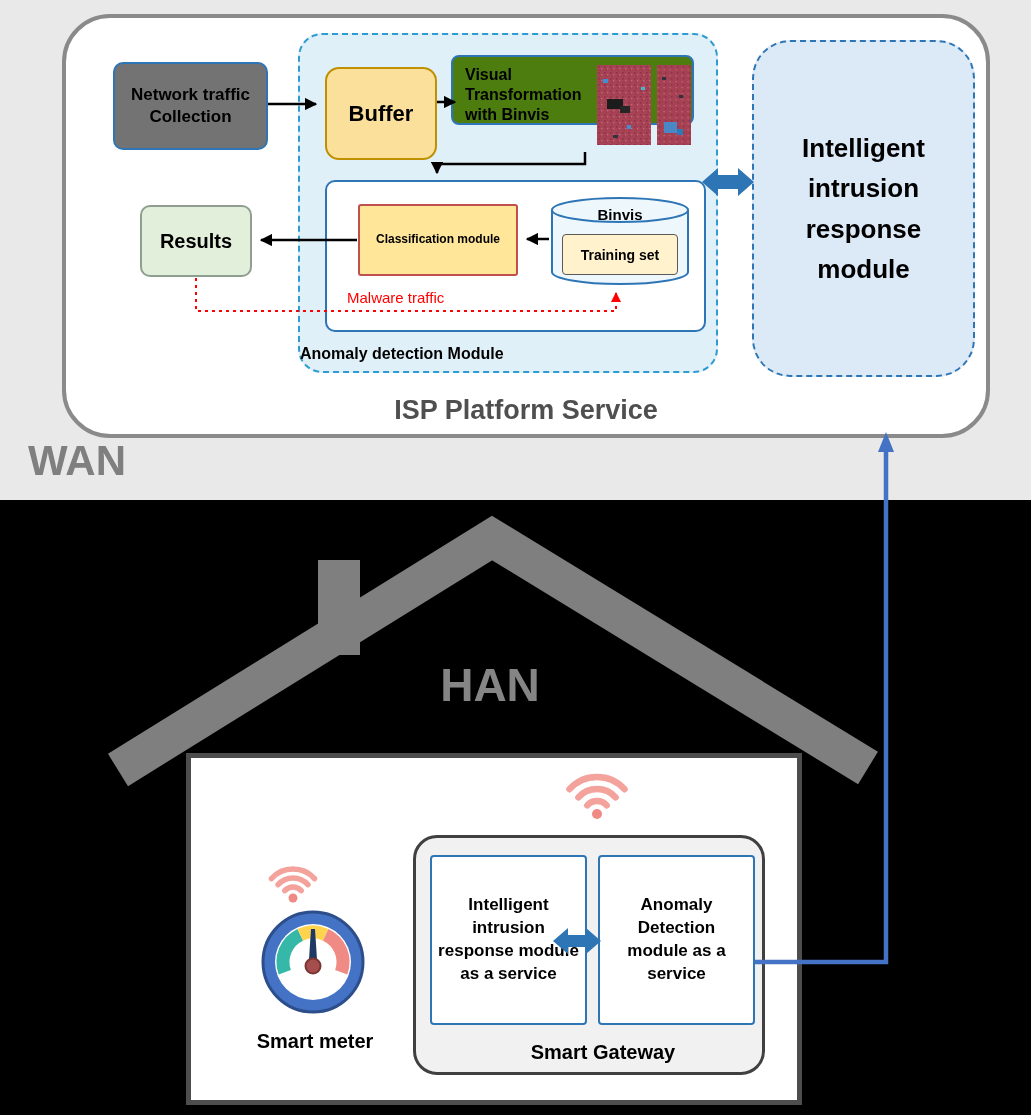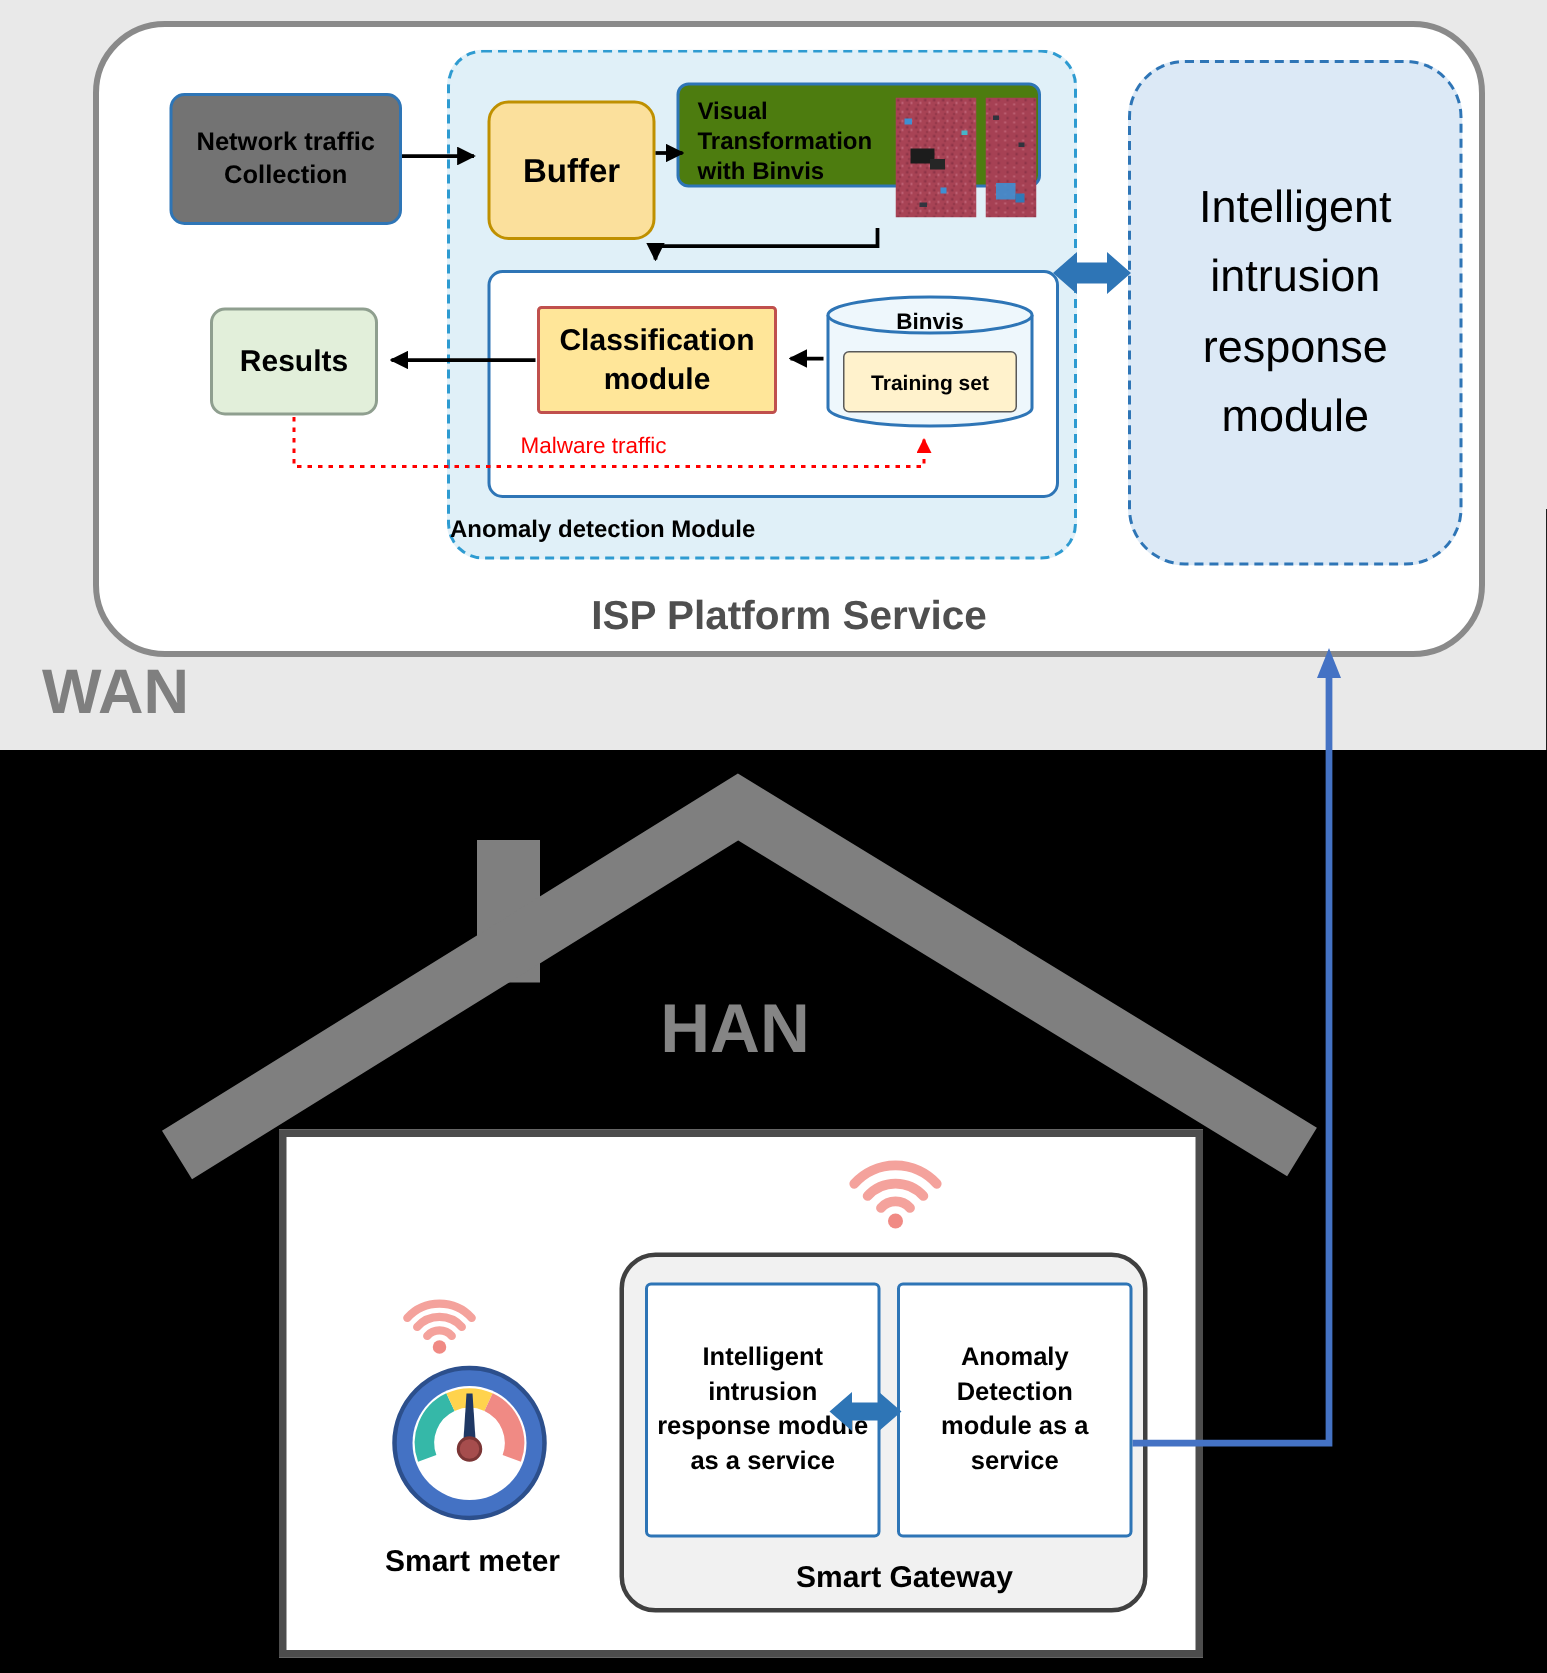--- a/index.html
+++ b/index.html
@@ -27,32 +27,32 @@
               border:2.5px solid #bf9000;border-radius:14px;font-size:22px;font-weight:bold;margin-top:12px;}
   .vt-box{left:451px;top:55px;width:243px;height:70px;background:#4d7c0f;
           border:2px solid #2e75b6;border-radius:8px;}
   .vt-text{left:12px;top:8px;width:130px;font-size:16px;font-weight:bold;line-height:1.25;text-align:left;}
   .binvis1{left:144px;top:8px;}
   .binvis2{left:204px;top:8px;}
 
   .inner-box{left:325px;top:180px;width:381px;height:152px;background:#fff;
              border:2px solid #2e75b6;border-radius:10px;}
   .classification-box{left:358px;top:204px;width:160px;height:72px;background:#ffe699;
-             border:2px solid #c0504d;border-radius:3px;font-size:20px;font-weight:600;line-height:1.3;}
+             border:2px solid #c0504d;border-radius:3px;font-size:12px;font-weight:600;line-height:1.3;}
   .cyl-svg{left:548px;top:194px;}
   .dataset-label{left:548px;top:206px;width:144px;text-align:center;font-size:15px;font-weight:bold;}
   .training-set{left:562px;top:234px;width:116px;height:41px;background:#fff2cc;
                 border:1.5px solid #595959;border-radius:4px;font-size:14px;font-weight:bold;}
   .results-box{left:140px;top:205px;width:112px;height:72px;background:#e2efda;
                border:2px solid #8f9f8f;border-radius:10px;font-size:20px;font-weight:bold;}
   .malware-label{left:347px;top:289px;font-size:15px;font-weight:normal;color:#ff0000;}
 
   .intrusion-box{left:752px;top:40px;width:223px;height:337px;background:#dce9f6;
                  border:2.5px dashed #2e75b6;border-radius:38px;
-                 font-size:30px;font-weight:normal;line-height:1.55;padding:16px 14px;}
+                 font-size:26px;font-weight:bold;line-height:1.55;padding:16px 14px;}
 
   
   .house-body{left:186px;top:753px;width:616px;height:352px;background:#fff;border:5px solid #4d4d4d;}
   .han-label{left:405px;top:658px;width:170px;text-align:center;font-size:46px;font-weight:bold;color:#858585;}
   .smart-meter-label{left:230px;top:1030px;width:170px;text-align:center;font-size:20px;font-weight:bold;}
 
   .gateway-box{left:413px;top:835px;width:352px;height:240px;background:#f1f1f1;
                border:3.5px solid #404040;border-radius:24px;}
   .gw-inner{width:157px;height:170px;background:#fff;border:2.5px solid #2e75b6;border-radius:4px;
             font-size:17px;font-weight:bold;line-height:1.35;padding:0 6px;}

